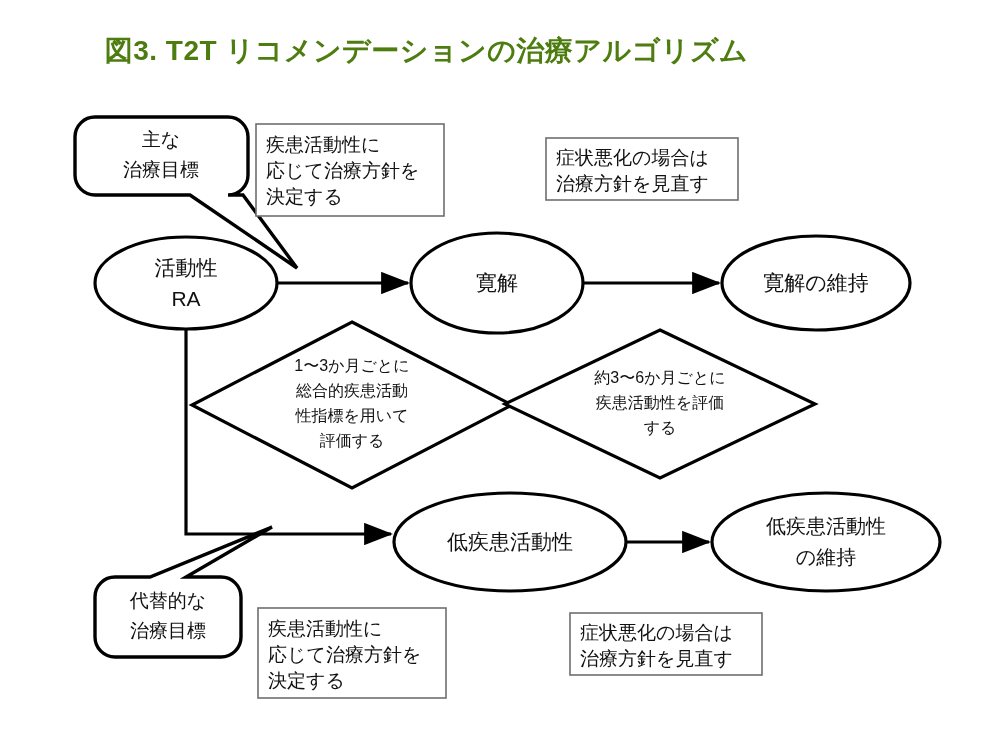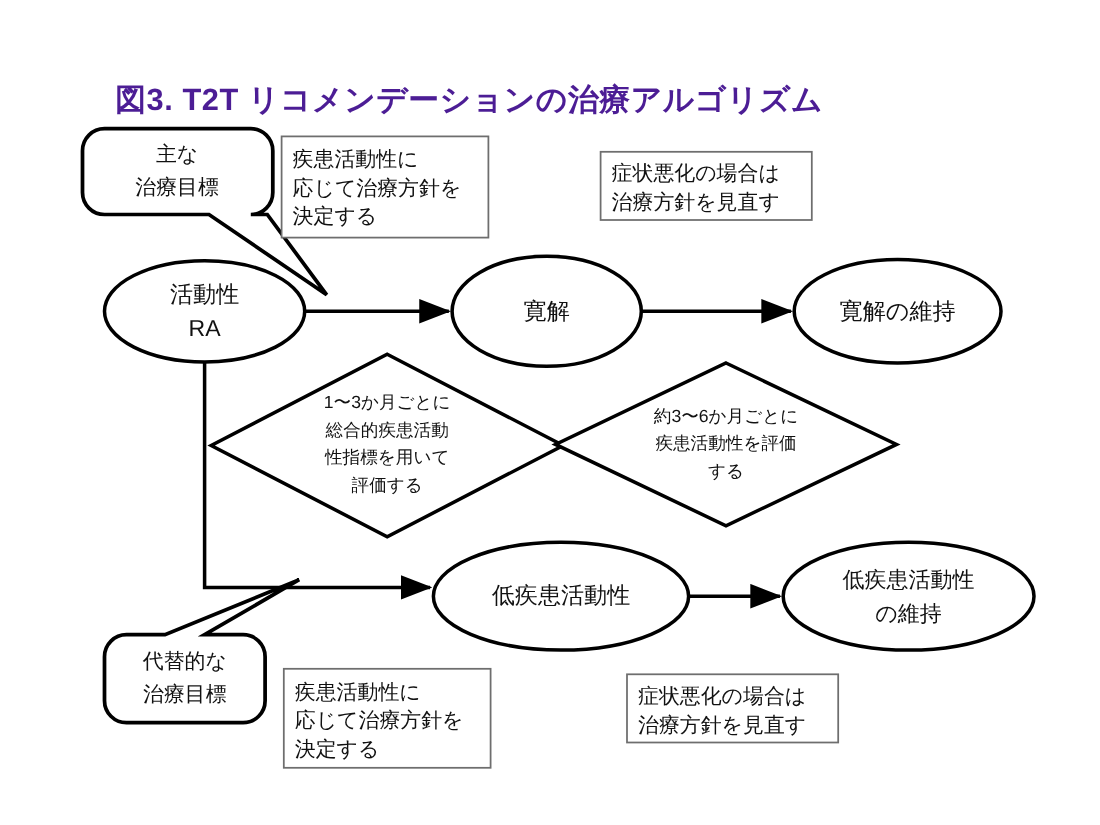--- a/index.html
+++ b/index.html
@@ -23,23 +23,22 @@
   }
   .figure-title {
     position: absolute;
     left: 0;
     top: 32px;
     width: 853px;
     text-align: center;
     font-size: 28px;
     font-weight: 700;
     letter-spacing: 0.5px;
-    color: #4c1d95;
+    color: #4d7c0f;
     white-space: nowrap;
-    margin-top: 40px;
   }
   svg.canvas {
     position: absolute;
     left: 0;
     top: 0;
     width: 1000px;
     height: 750px;
   }
   .shape-stroke {
     fill: #ffffff;

